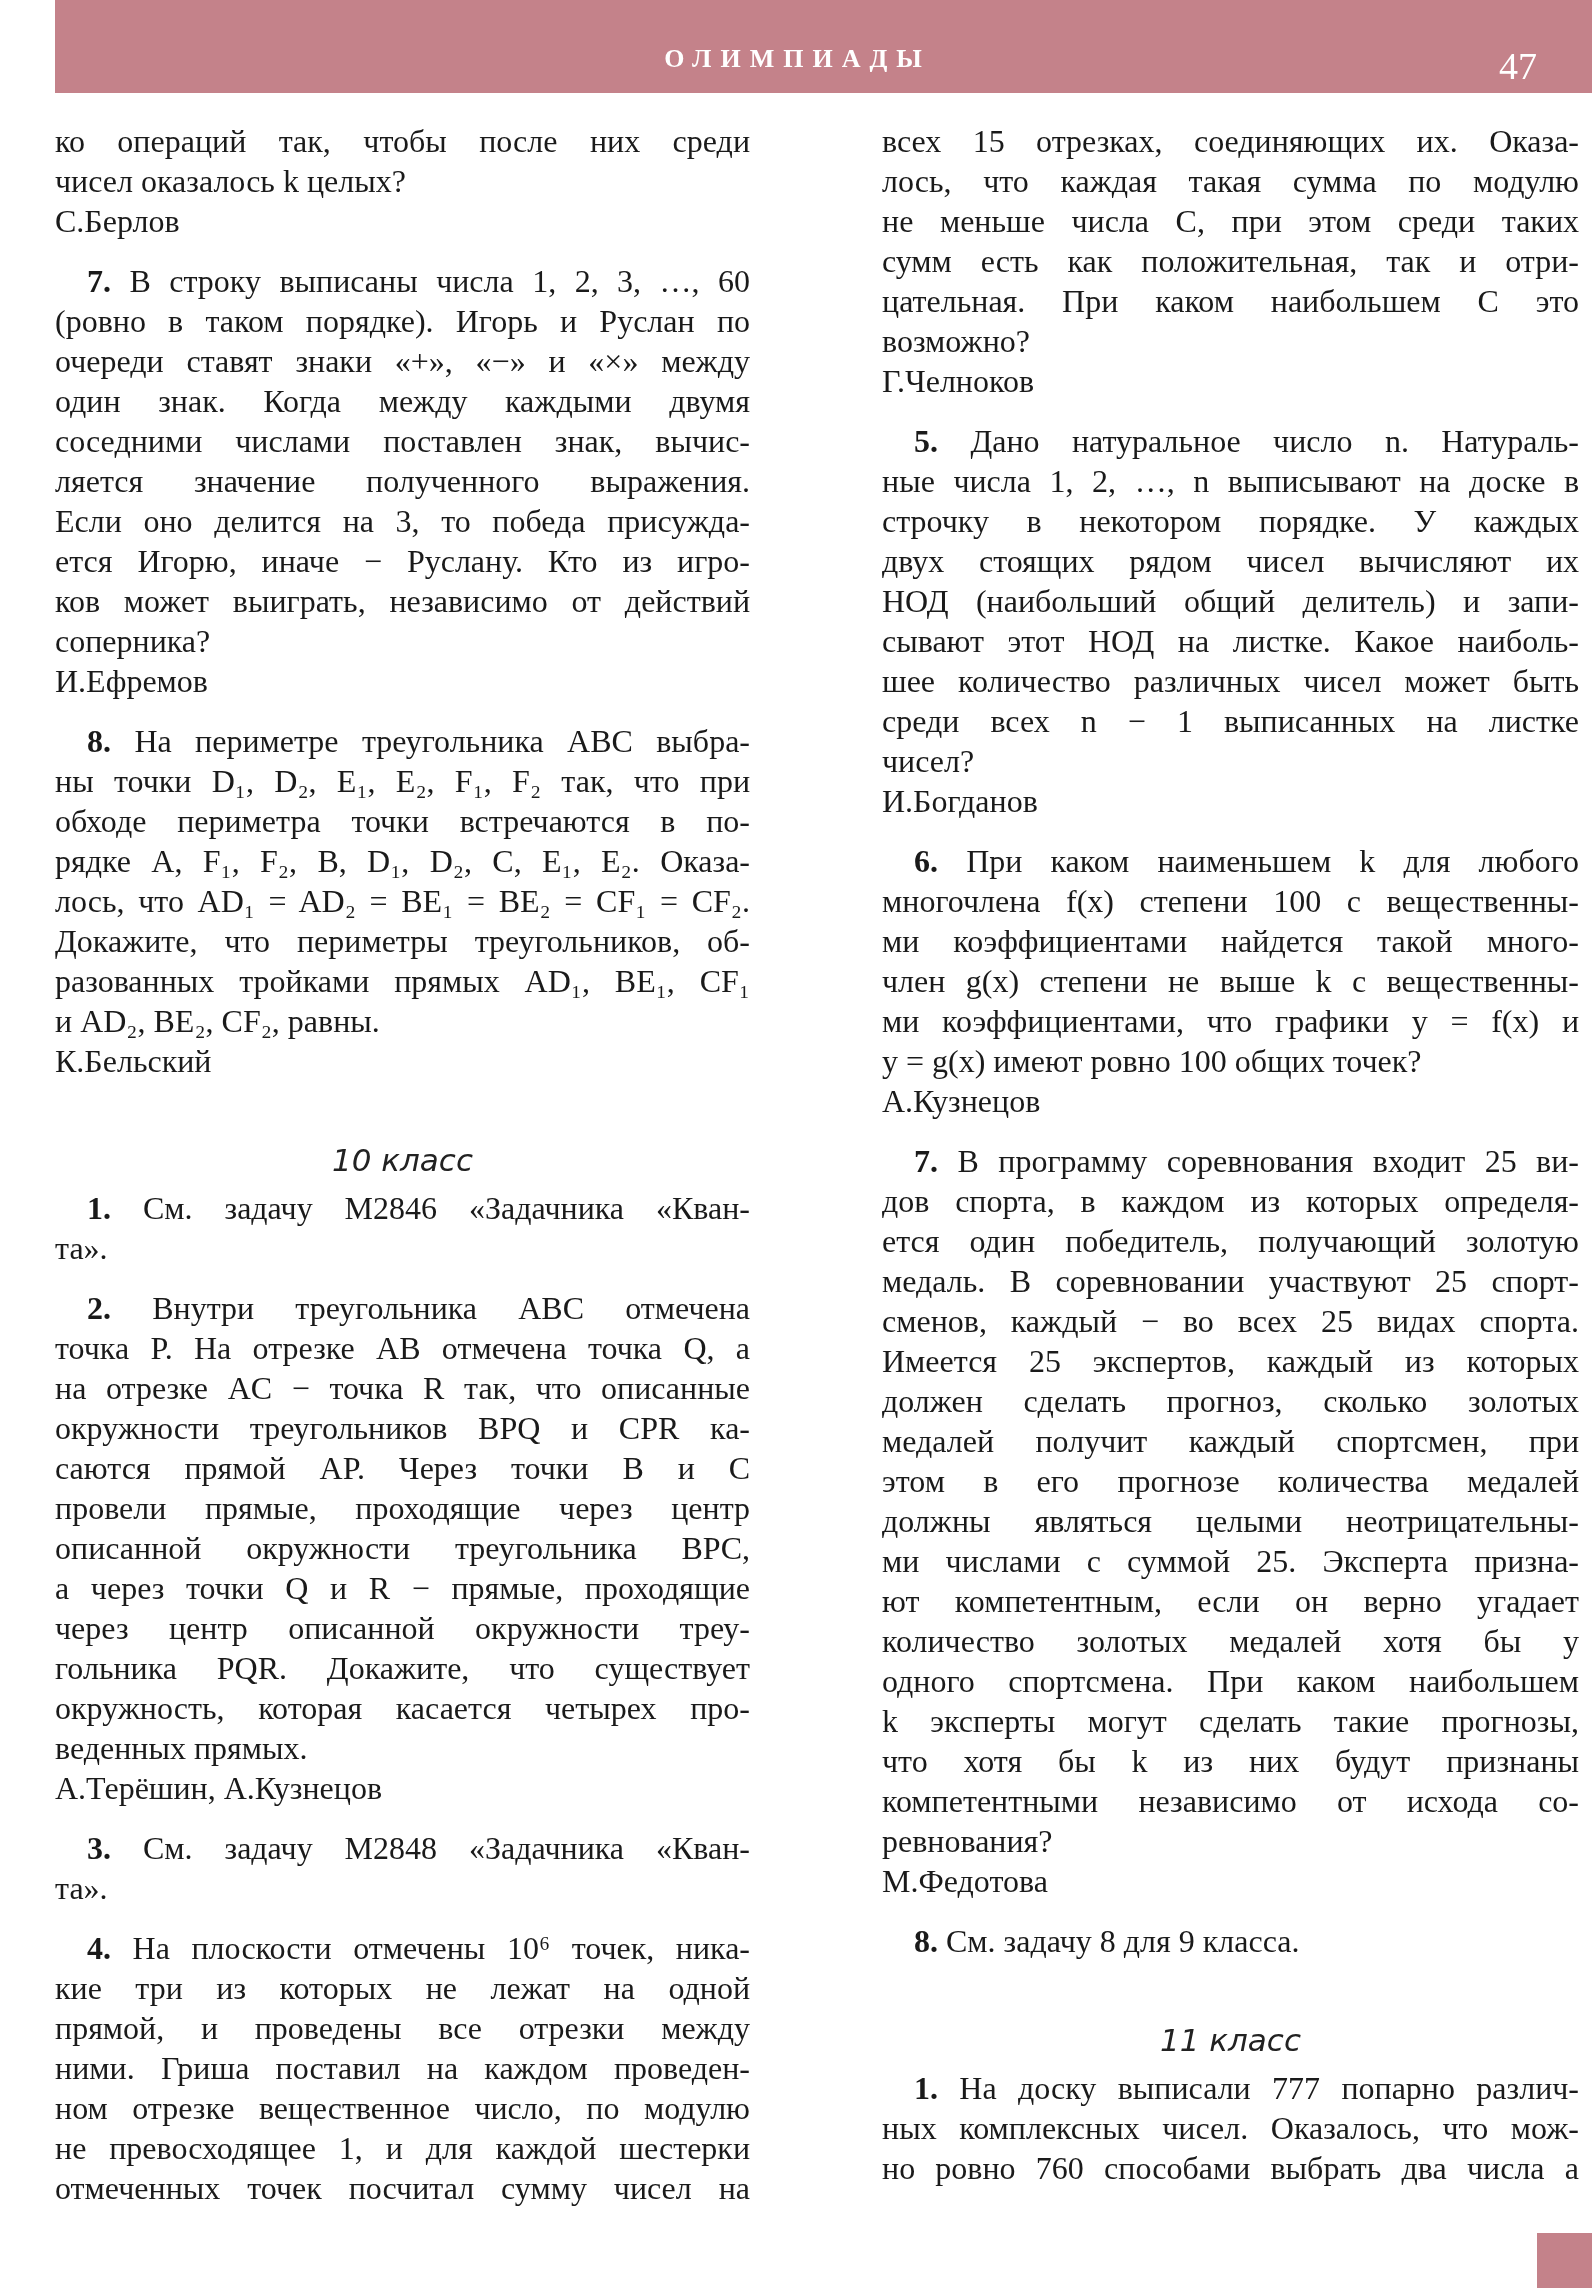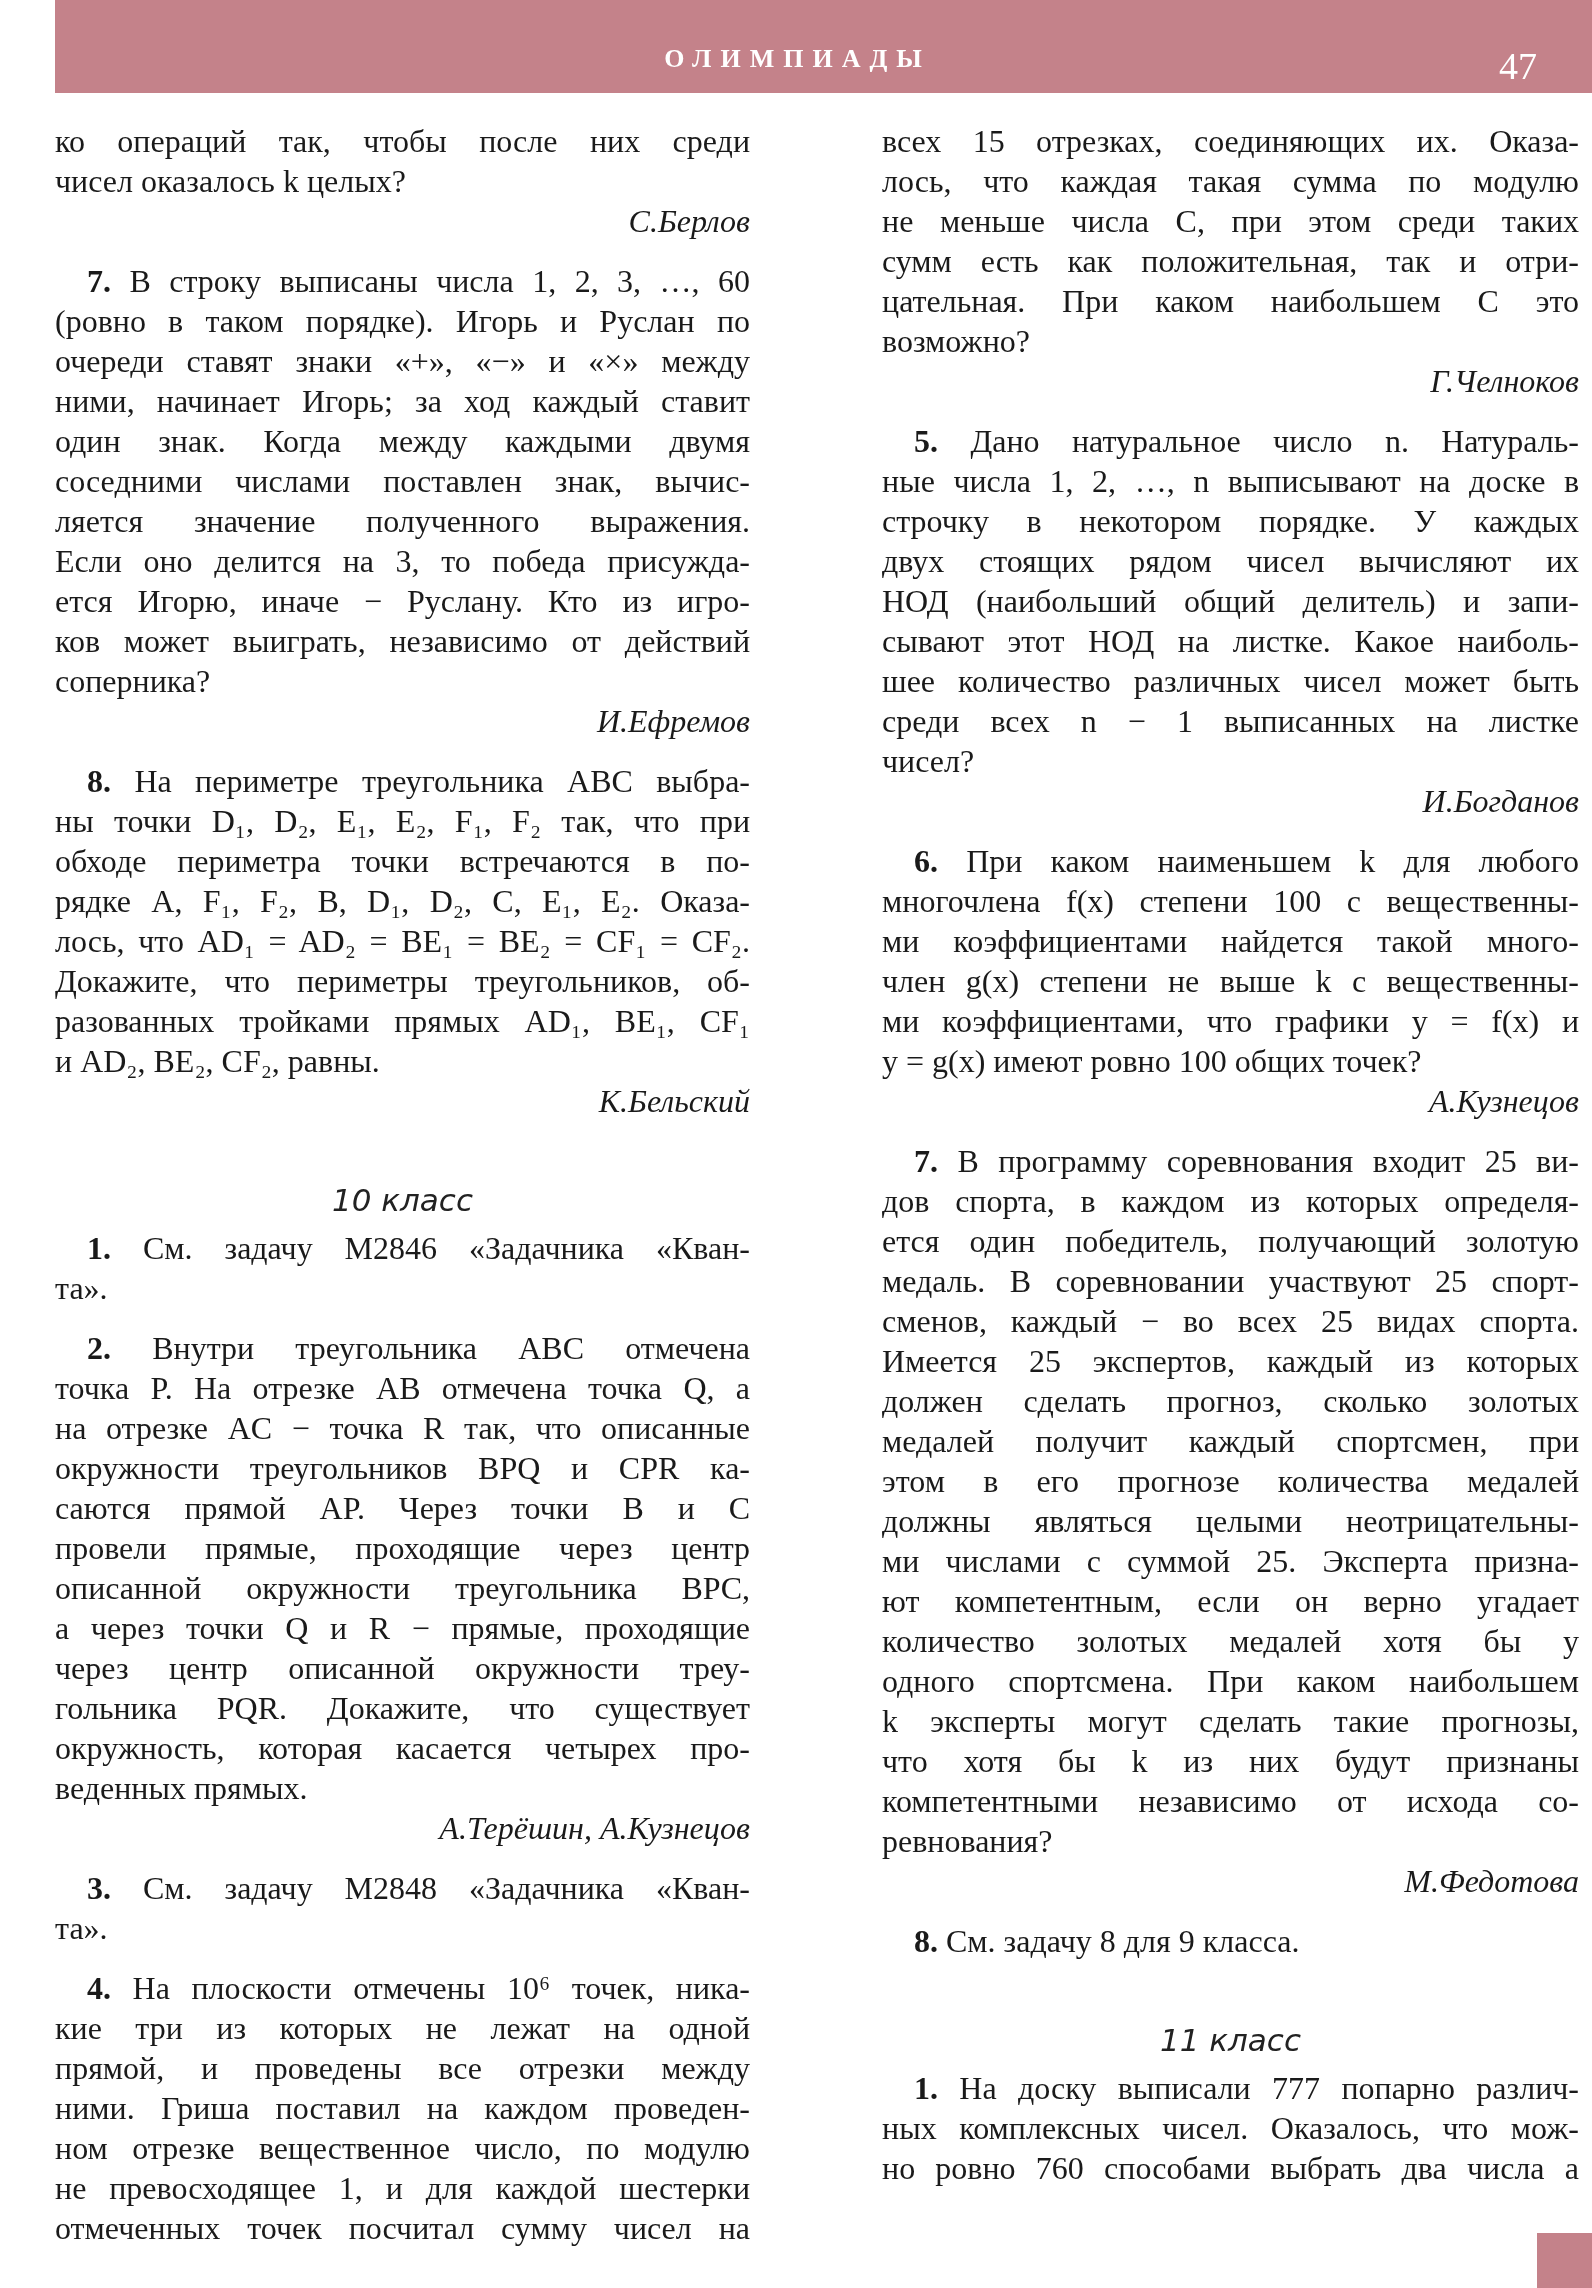--- a/index.html
+++ b/index.html
@@ -13,22 +13,22 @@
                  font-family: "Liberation Serif", serif; }
   .corner-square { position: absolute; left: 1537px; top: 2233px; width: 55px; height: 56px; background: #c4828a; }
   .col { position: absolute; top: 121px; }
   .col-left { left: 55px; width: 695px; }
   .col-right { left: 882px; width: 697px; }
   .line { display: block; height: 40px; line-height: 40px; font-size: 32px;
           text-align: justify; text-align-last: justify; white-space: nowrap; overflow: visible; }
   .line.last { text-align-last: left; }
   .line.indent { padding-left: 32px; }
   .num { font-weight: bold; }
-  .sig { display: block; height: 40px; line-height: 40px; font-size: 32px; font-style: italic;
-         text-align: right; }
+  .sig { display: block; height: 40px; line-height: 40px; font-size: 32px; 
+         }
   .section { display: block; height: 40px; line-height: 40px; font-size: 31px; font-style: italic;
              text-align: center; font-family: "DejaVu Sans", sans-serif; font-weight: normal; color:#222;margin-top:39px; }
   .gap { display: block; height: 20px; }
 </style>
 </head>
 <body>
 
 <div class="header">
   <div class="header-title">ОЛИМПИАДЫ</div>
   <div class="header-page">47</div>
@@ -39,21 +39,20 @@
     <span class="line">ко операций так, чтобы после них среди</span>
     <span class="line last">чисел оказалось k целых?</span>
     <span class="sig">С.Берлов</span>
   </div>
   <span class="gap"></span>
 
   <div>
     <span class="line indent"><b class="num">7.</b> <span>В строку выписаны числа 1, 2, 3, …, 60</span></span>
     <span class="line">(ровно в таком порядке). Игорь и Руслан по</span>
     <span class="line">очереди ставят знаки «+», «−» и «×» между</span>
-    <span class="line">ними, начинает Игорь; за ход каждый ставит</span>
     <span class="line">один знак. Когда между каждыми двумя</span>
     <span class="line">соседними числами поставлен знак, вычис-</span>
     <span class="line">ляется значение полученного выражения.</span>
     <span class="line">Если оно делится на 3, то победа присужда-</span>
     <span class="line">ется Игорю, иначе − Руслану. Кто из игро-</span>
     <span class="line">ков может выиграть, независимо от действий</span>
     <span class="line last">соперника?</span>
     <span class="sig">И.Ефремов</span>
   </div>
   <span class="gap"></span>

